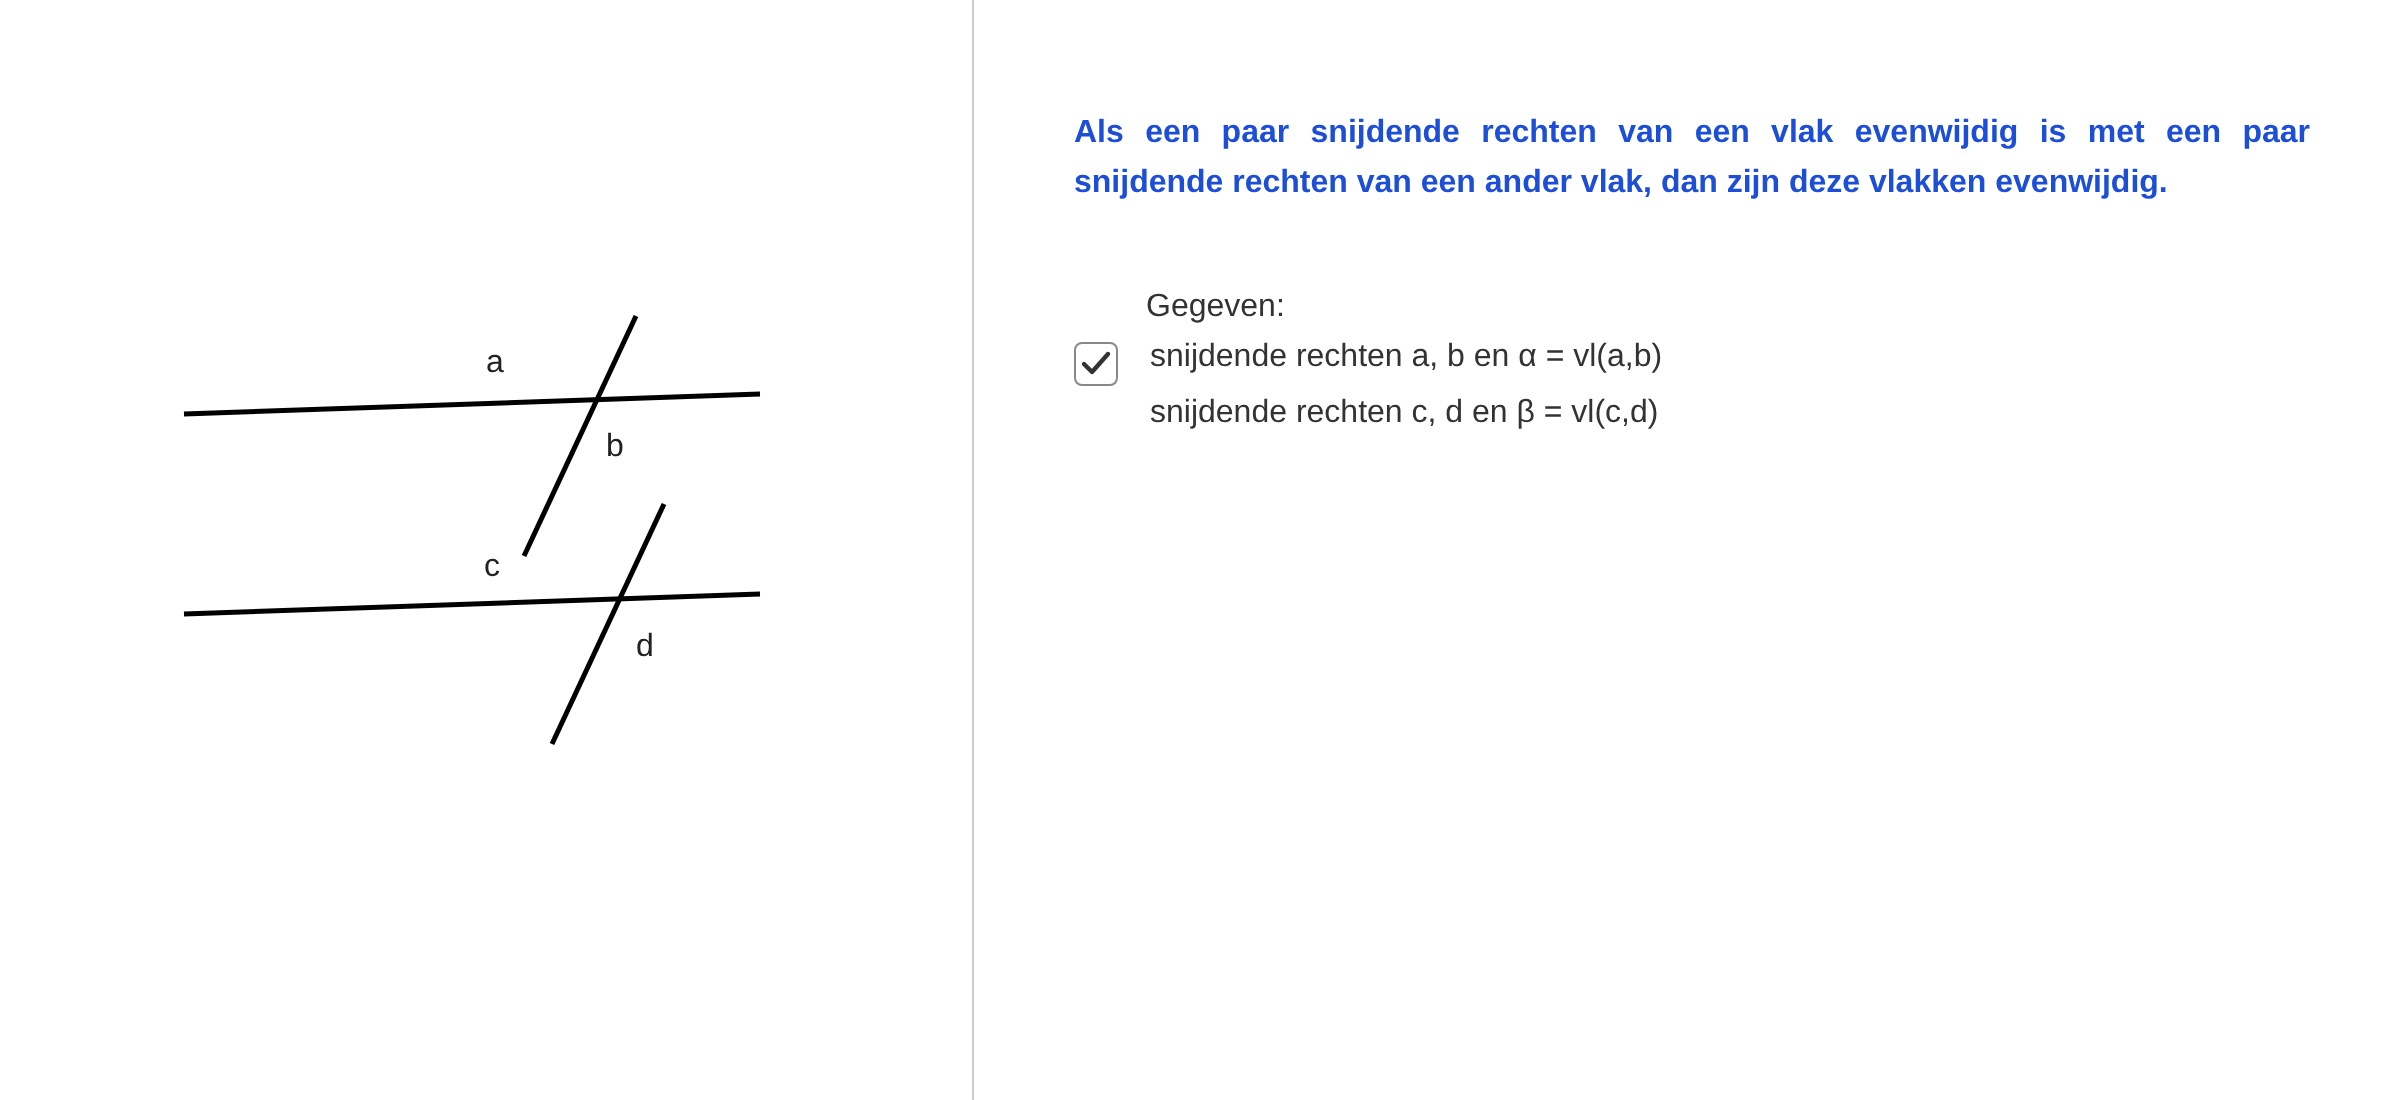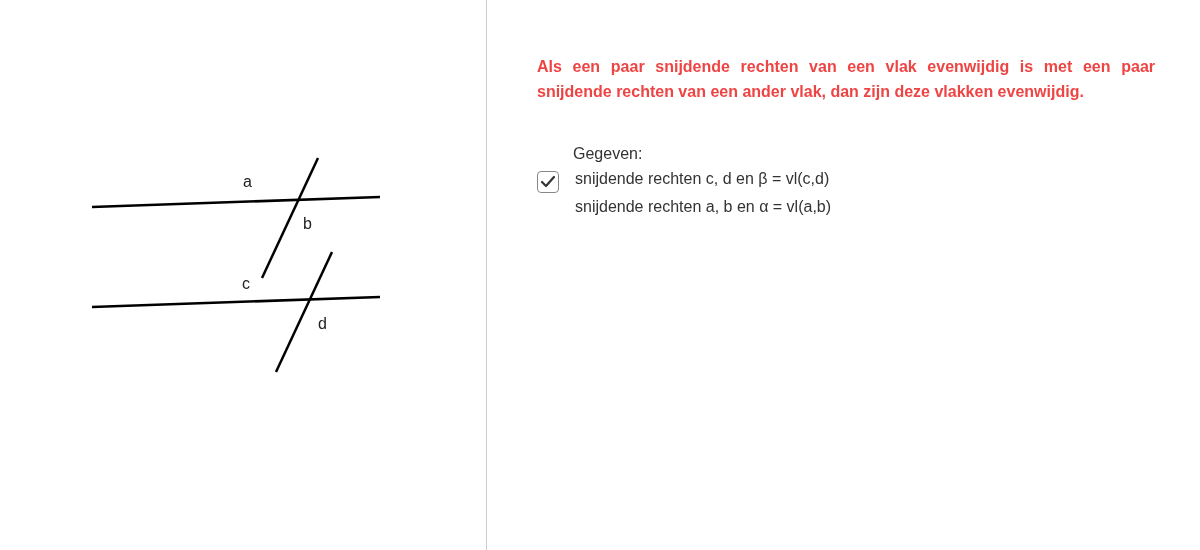--- a/index.html
+++ b/index.html
@@ -16,21 +16,21 @@
       width: 487px;
       height: 550px;
       position: relative;
       border-right: 1px solid #ccc;
     }
     .right-panel {
       flex: 1;
       padding: 55px 45px 20px 50px;
     }
     .theorem {
-      color: #ef4444;
+      color: #1d4ed8;
       font-weight: bold;
       line-height: 1.55;
       text-align: justify;
       margin-bottom: 40px;
     }
     .check-row {
       display: flex;
       align-items: center;
       gap: 14px;
       margin-bottom: 24px;
@@ -98,18 +98,18 @@
   <p class="theorem">Als een paar snijdende rechten van een vlak evenwijdig is met een paar snijdende rechten van een ander vlak, dan zijn deze vlakken evenwijdig.</p>
 
   <div class="check-row">
     <div class="checkbox">
       <svg viewBox="0 0 16 16">
         <path d="M2 8 L6 12 L14 3" stroke="#333" stroke-width="2.2" fill="none" stroke-linecap="round" stroke-linejoin="round"></path>
       </svg>
     </div>
     <div class="check-content">
       <div class="title">Gegeven:</div>
+      <div class="line">snijdende rechten a, b en α = vl(a,b)</div>
       <div class="line">snijdende rechten c, d en β = vl(c,d)</div>
-      <div class="line">snijdende rechten a, b en α = vl(a,b)</div>
     </div>
   </div>
 
 </div>
 
 </body></html>

